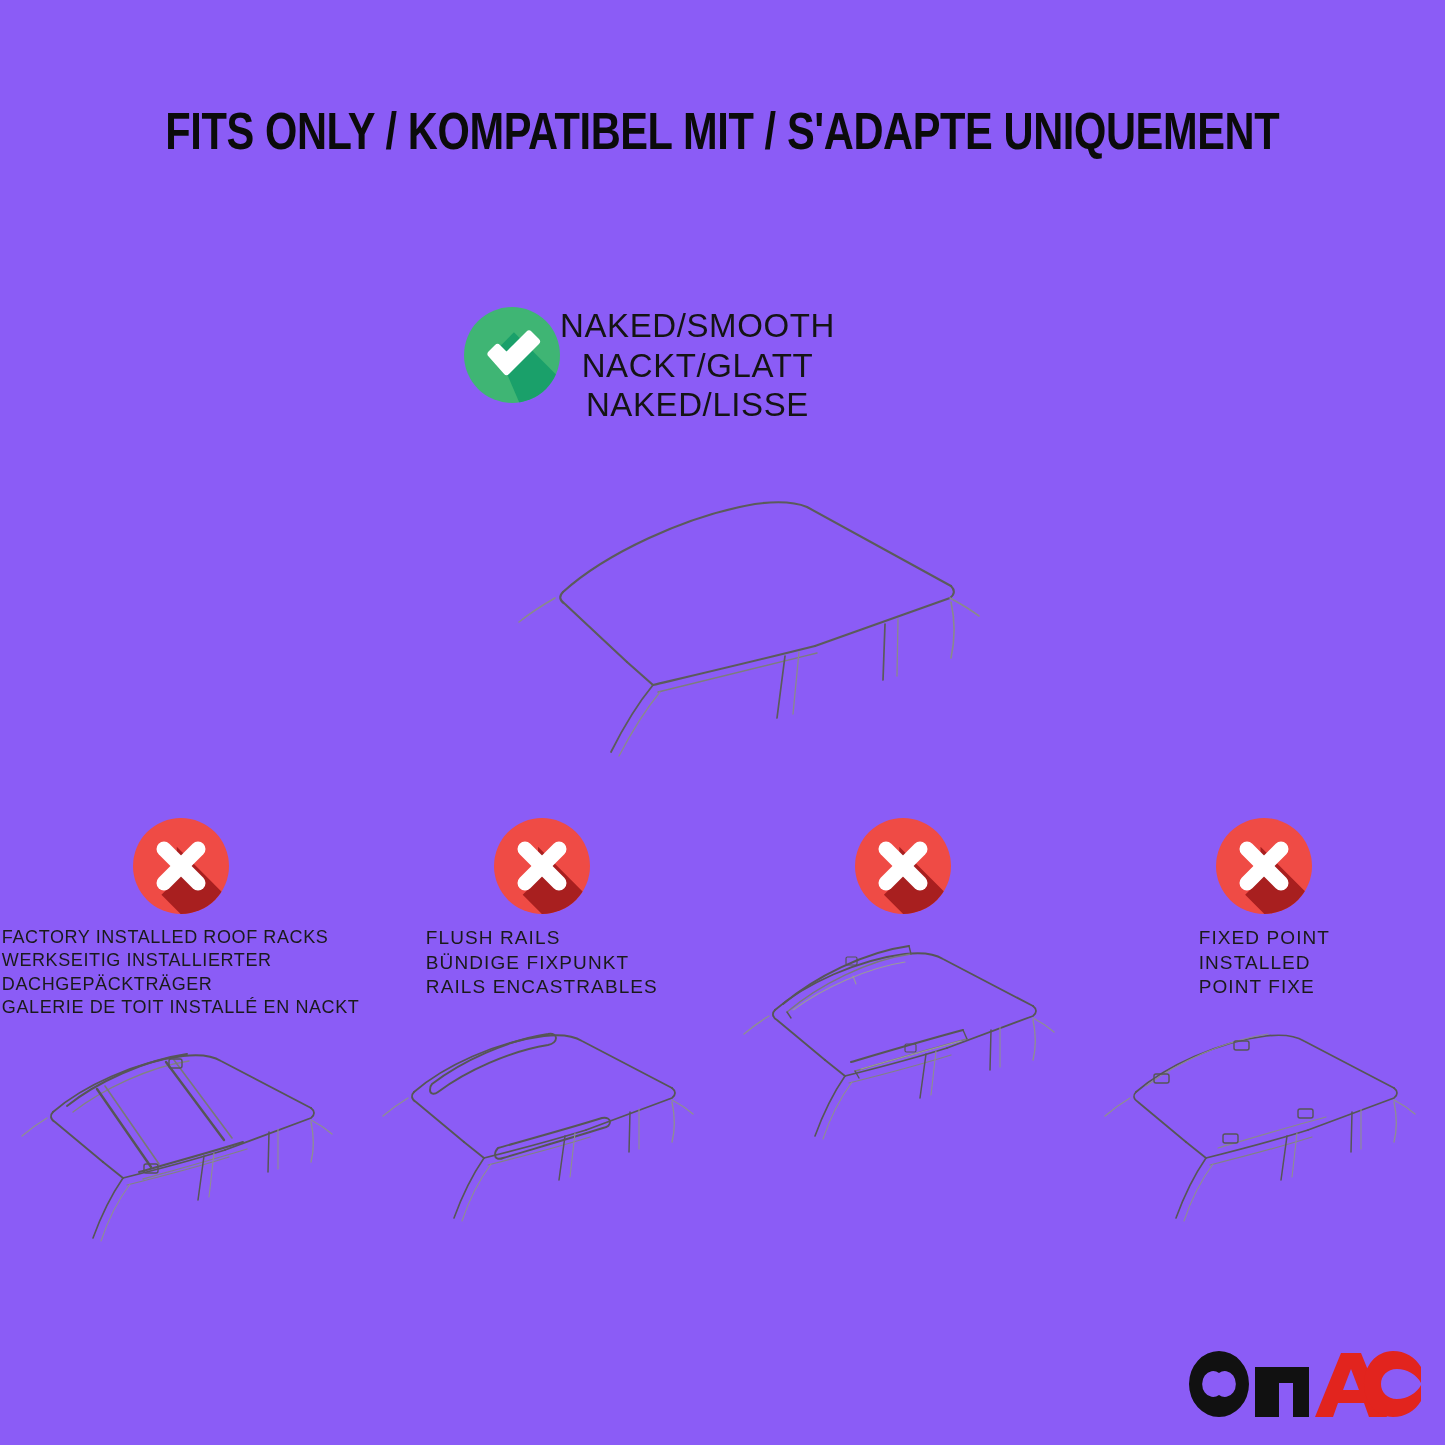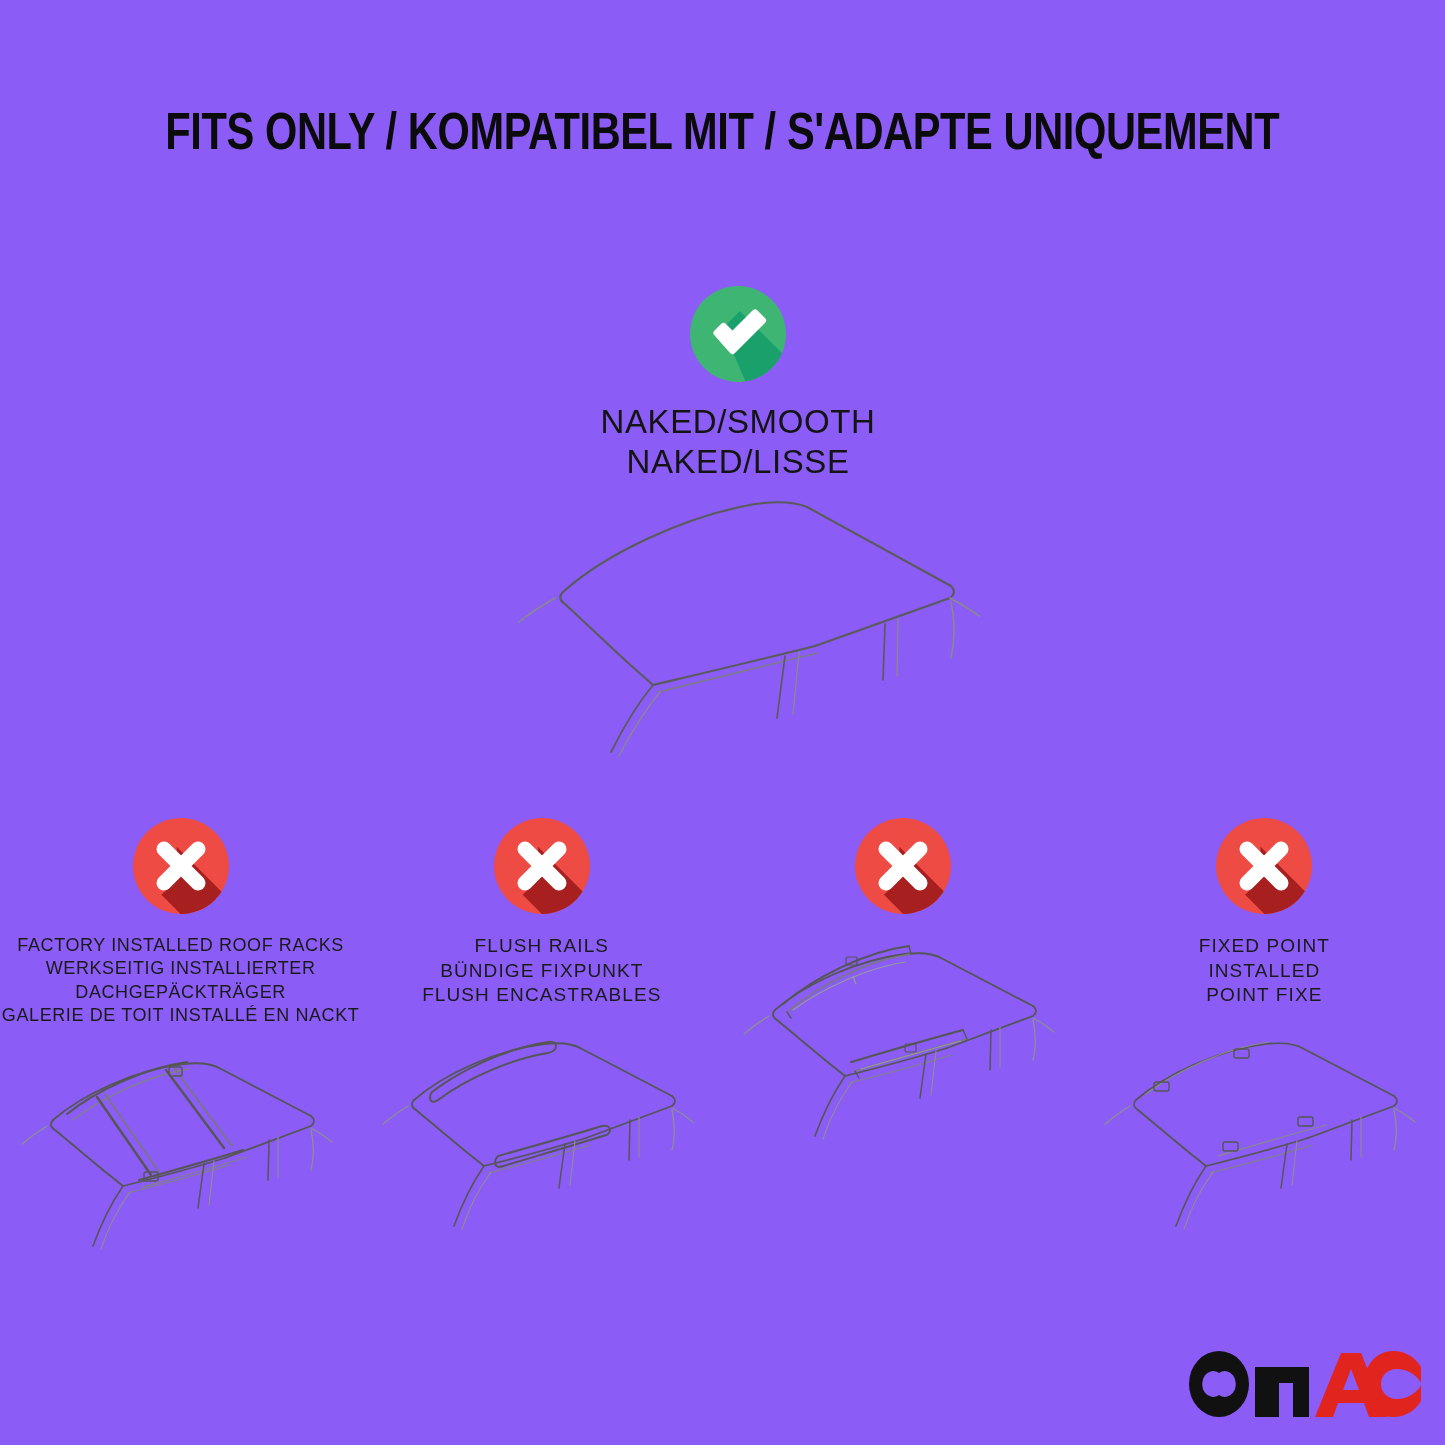--- a/index.html
+++ b/index.html
@@ -36,25 +36,24 @@
     letter-spacing: -0.5px;
     color: #0b0b0b;
     white-space: nowrap;
     transform: scaleX(0.80);
     transform-origin: center center;
   }
 
   
   #ok-block {
     position: absolute;
-    left: 488px;
+    left: 464px;
     top: 286px;
     width: 500px;
     display: flex;
-    flex-direction: column;
     align-items: center;
   }
   .badge {
     position: relative;
     width: 96px;
     height: 96px;
     border-radius: 50%;
     overflow: hidden;
     flex: none;
   }
@@ -118,22 +117,21 @@
     flex-direction: column;
     align-items: center;
   }
   .col .badge-wrap {
     height: 100px;
     display: flex;
     align-items: flex-start;
     justify-content: center;
   }
   .col .col-labels {
-    margin-top: 16px;
-    text-align: center;
+    margin-top: 8px;
     font-family: "Liberation Sans", sans-serif;
     font-weight: 400;
     font-size: 19px;
     line-height: 1.30;
     letter-spacing: 1.1px;
     color: #1a1a1a;
     white-space: nowrap;
   }
   .col.c1 .col-labels { font-size: 18px; letter-spacing: 0.6px; }
   .col .roof-art {
@@ -170,20 +168,21 @@
       <div class="shadow"></div>
       <div class="glyph">
         <svg viewBox="0 0 96 96" xmlns="http://www.w3.org/2000/svg" aria-hidden="true">
           <path d="M27 47 L33.5 40.5 L42.5 49.5 L65 27 L72.5 34.5 L42.5 64.5 Z" fill="#ffffff" stroke="#ffffff" stroke-width="7" stroke-linejoin="round" stroke-linecap="round"></path>
         </svg>
       </div>
     </div>
 
     <div class="ok-labels">
       <span class="lbl-line">NAKED/SMOOTH</span>
+      <span class="lbl-line">NACKT/GLATT</span>
       <span class="lbl-line">NAKED/LISSE</span>
     </div>
   </div>
 
   <div id="main-roof">
     <svg viewBox="0 0 560 280" xmlns="http://www.w3.org/2000/svg" aria-hidden="true">
       <g fill="none" stroke="#5b5b5b" stroke-width="2.1" stroke-linecap="round" stroke-linejoin="round">
 
         <path d="M108 112 C150 74 230 36 300 24 C322 21 340 22 352 27 L496 106"></path>
         <path d="M496 106 C500 110 500 114 495 118 L360 166"></path>
@@ -285,21 +284,21 @@
                 <line x1="31" y1="31" x2="65" y2="65"></line>
                 <line x1="65" y1="31" x2="31" y2="65"></line>
               </g>
             </svg>
           </div>
         </div>
       </div>
       <div class="col-labels">
         <span class="lbl-line">FLUSH RAILS</span>
         <span class="lbl-line">BÜNDIGE FIXPUNKT</span>
-        <span class="lbl-line">FLUSH ENCASTRABLES</span>
+        <span class="lbl-line">RAILS ENCASTRABLES</span>
       </div>
       <div class="roof-art">
         <svg viewBox="0 0 340 215" xmlns="http://www.w3.org/2000/svg" aria-hidden="true">
           <g fill="none" stroke="#565656" stroke-width="1.8" stroke-linecap="round" stroke-linejoin="round">
             <path d="M42 78 C72 52 124 28 172 22 C190 20 202 22 210 27 L300 74"></path>
             <path d="M300 74 C304 77 304 81 300 84 L214 116"></path>
             <path d="M42 78 C39 81 39 85 44 88 L92 128"></path>
             <path d="M92 128 L112 144"></path>
             <path d="M112 144 C144 136 182 126 214 116"></path>
             <path d="M116 151 C148 143 186 133 218 123" stroke-width="1.2" stroke="#828282"></path>

